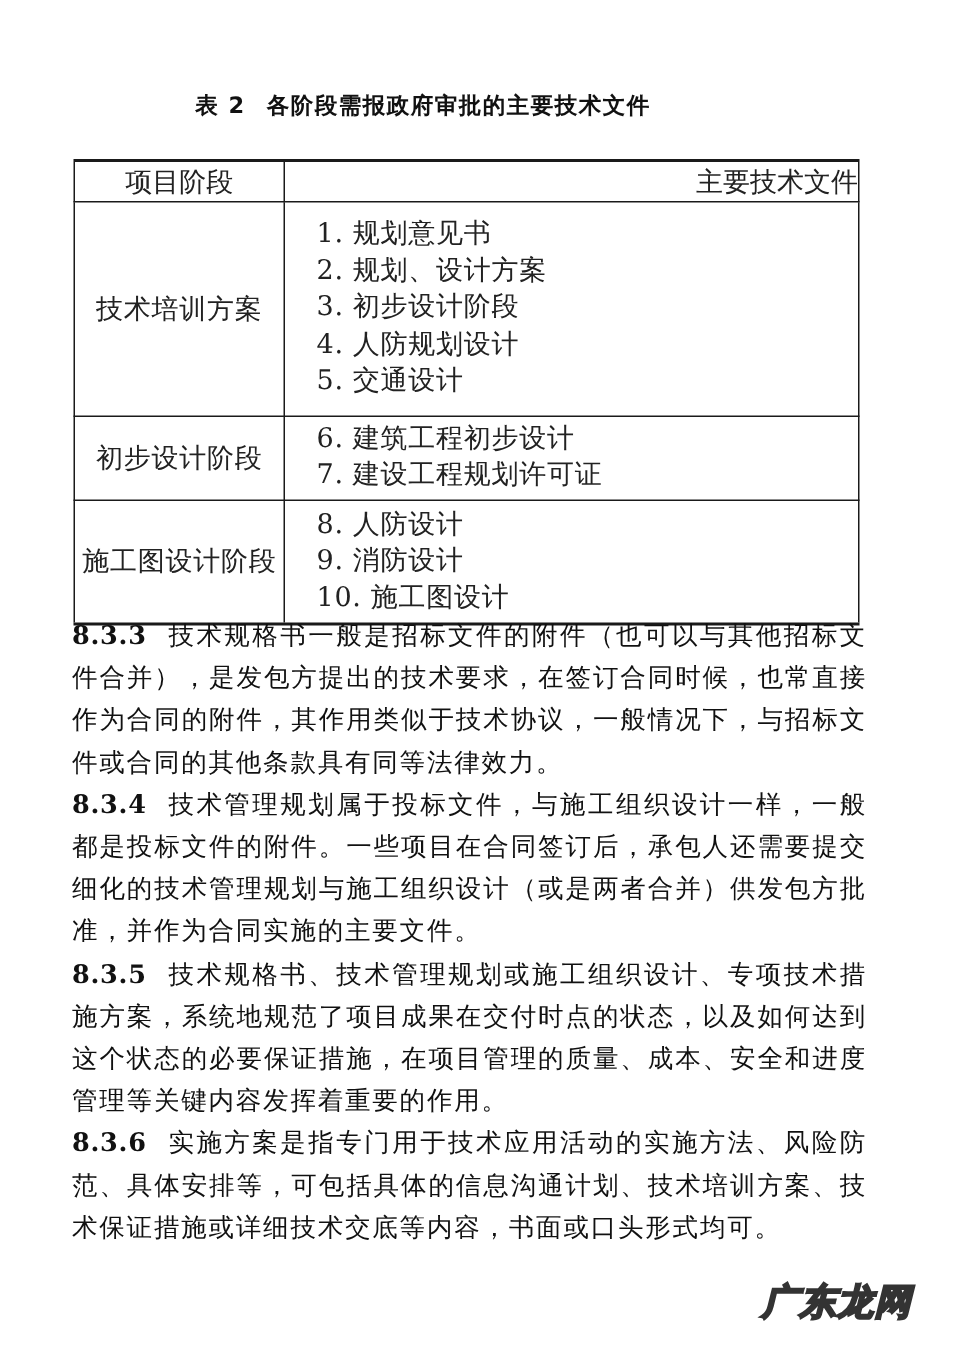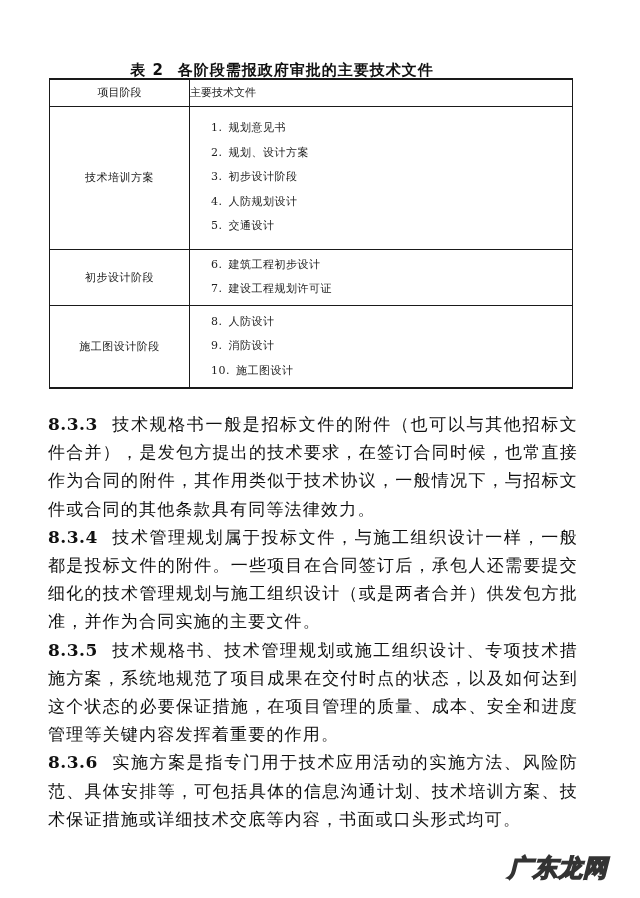--- a/index.html
+++ b/index.html
@@ -23,35 +23,35 @@
       text-align: center;
       font-family: "DejaVu Sans", "Liberation Sans", sans-serif;
       font-weight: bold;
       font-size: 15px;
       letter-spacing: 1px;
       color: #111;
     }
     .caption .num { margin-right: 14px; }
     table.doc-table {
       position: absolute;
-      top: 78px;
+      top: 106px;
       left: 49px;
       width: 524px;
       border-collapse: collapse;
-      font-size: 11px;
+      font-size: 18px;
       color: #222;
     }
     table.doc-table th, table.doc-table td {
       border: 1px solid #1a1a1a;
       padding: 0;
       font-weight: normal;
     }
     table.doc-table thead tr { height: 27px; }
     table.doc-table .col-stage { width: 139px; text-align: center; }
-    table.doc-table .col-files { text-align: left; }
+    table.doc-table .col-files { text-align: right; }
     table.doc-table td.stage { text-align: center; vertical-align: middle; letter-spacing: 0.5px; }
     table.doc-table td.files { padding: 8px 0 8px 21px; vertical-align: middle; }
     .file-item { line-height: 24.5px; letter-spacing: 0.5px; }
     .file-item .idx { margin-right: 6px; }
     table.doc-table thead th { border-top: 2px solid #1a1a1a; }
     table.doc-table tbody tr:last-child td { border-bottom: 2px solid #1a1a1a; }
 
     .body-text {
       position: absolute;
       top: 410px;

